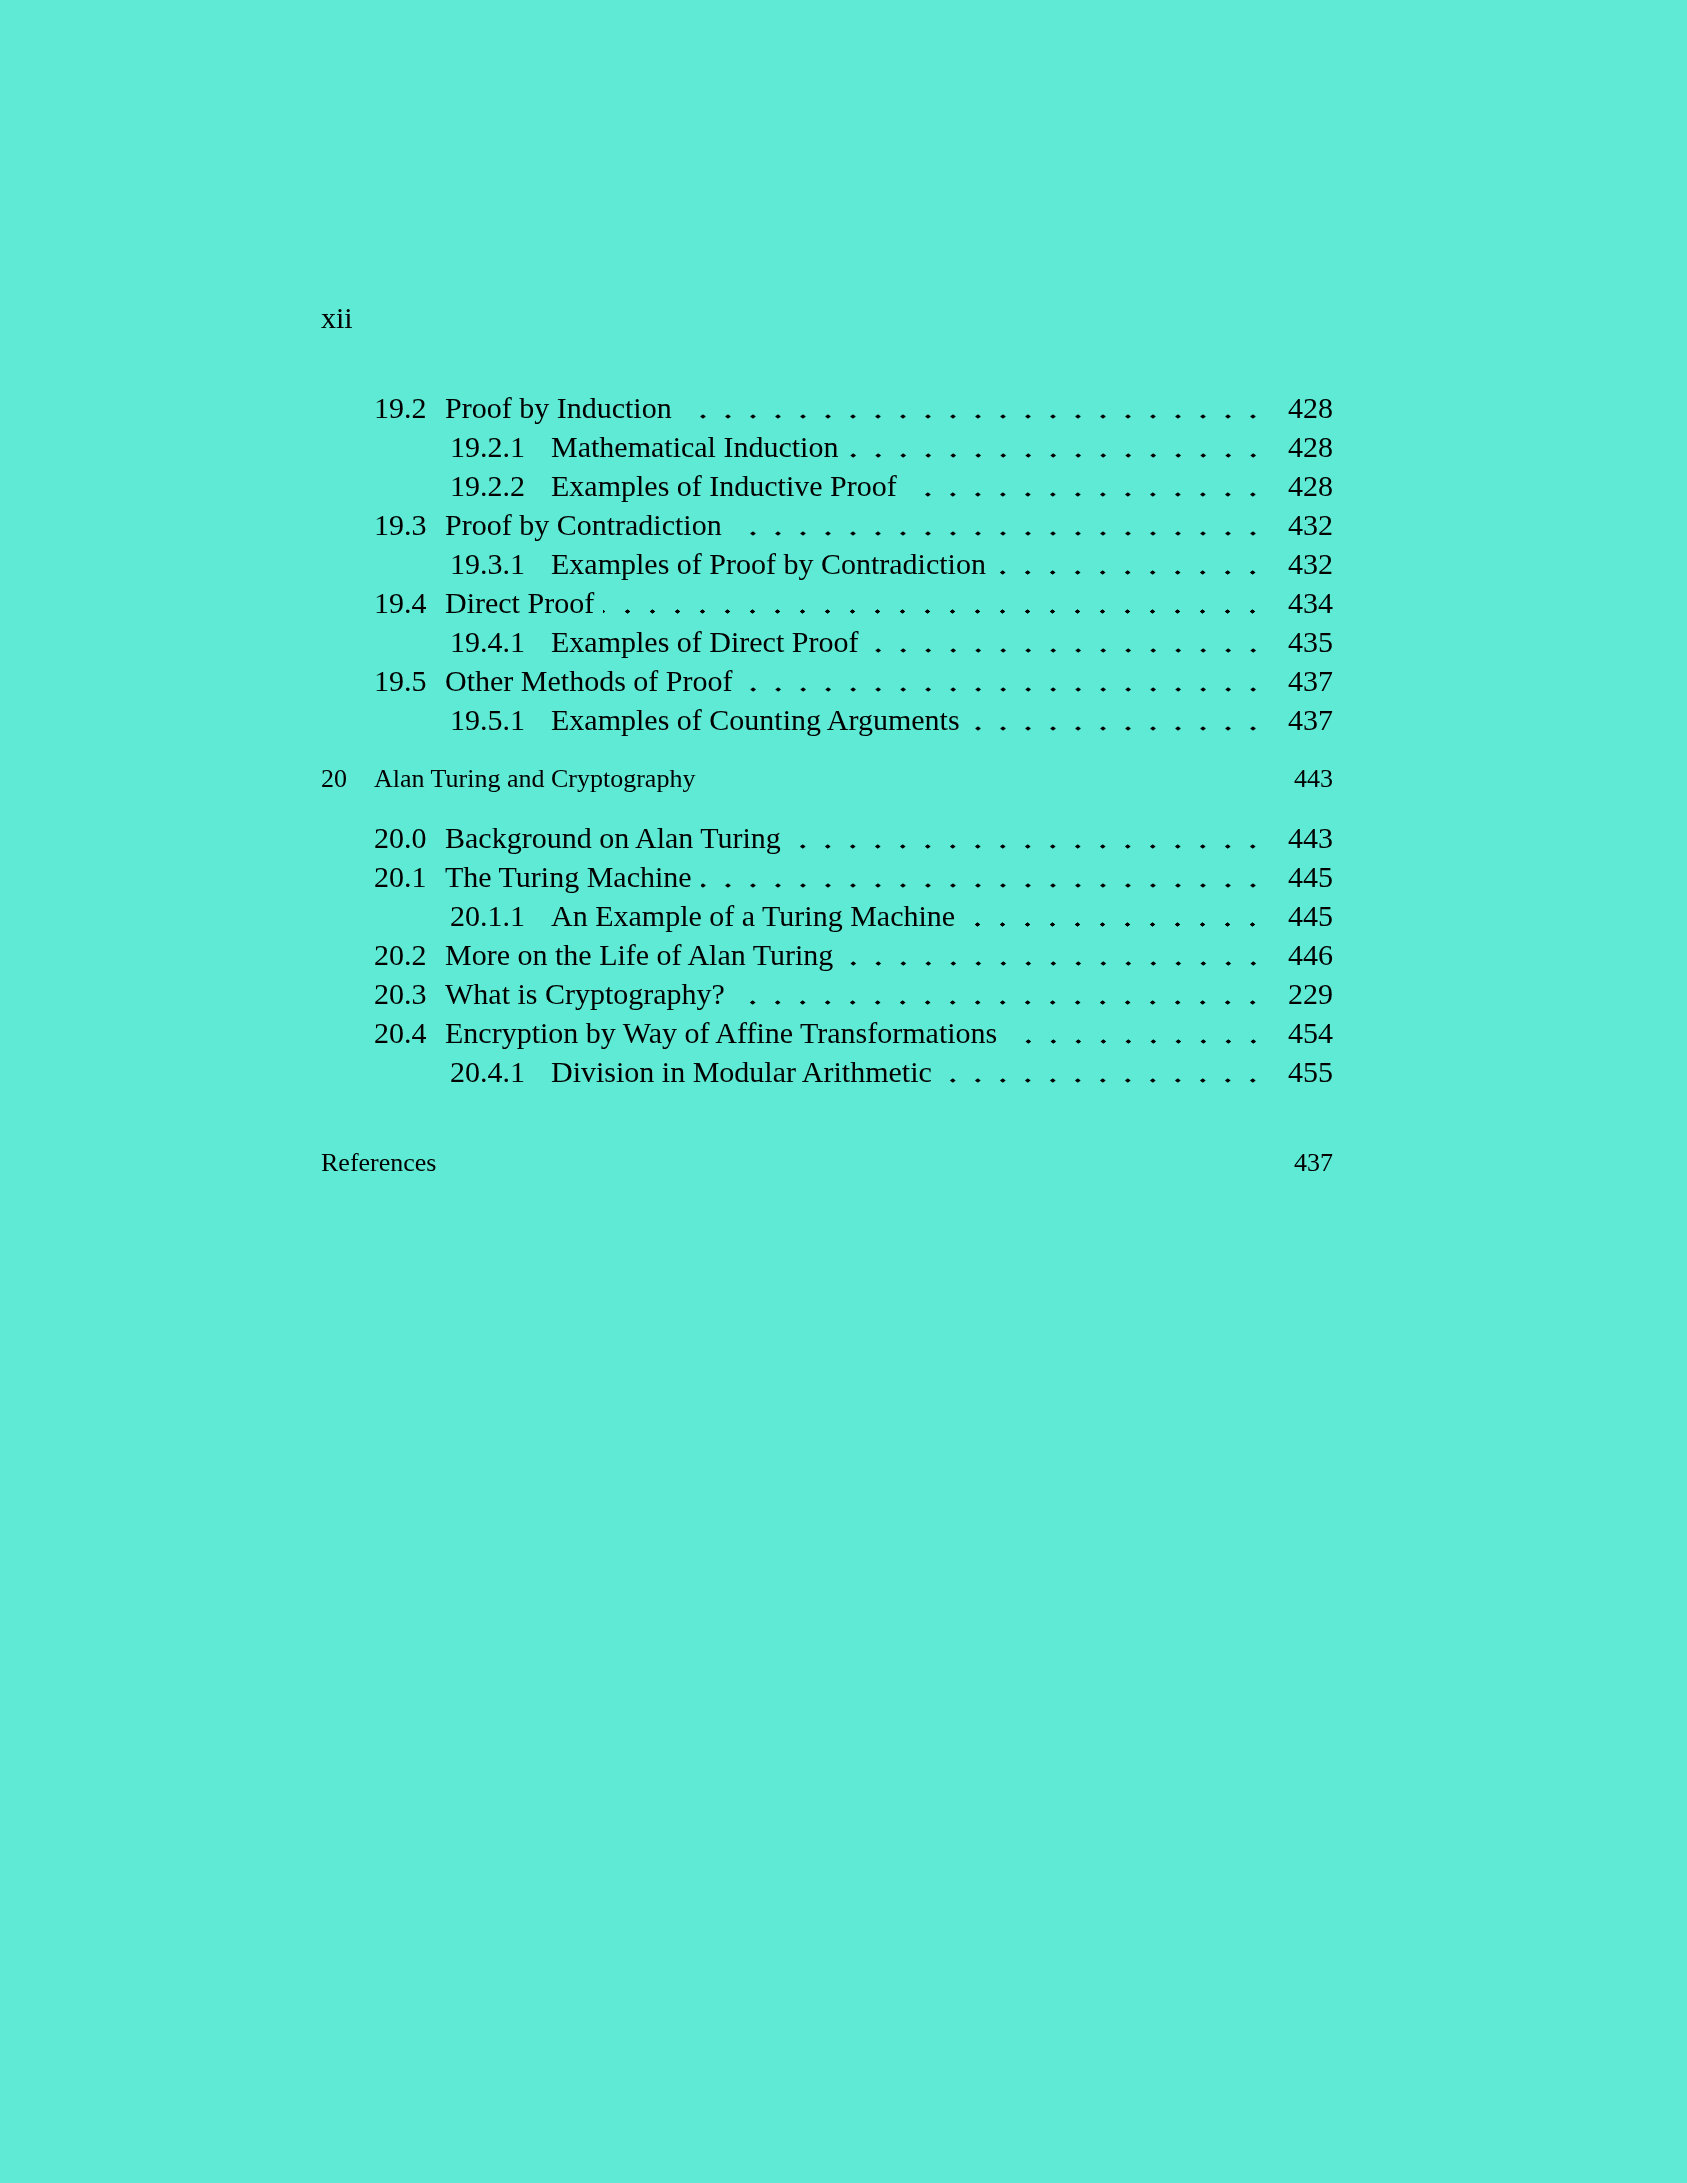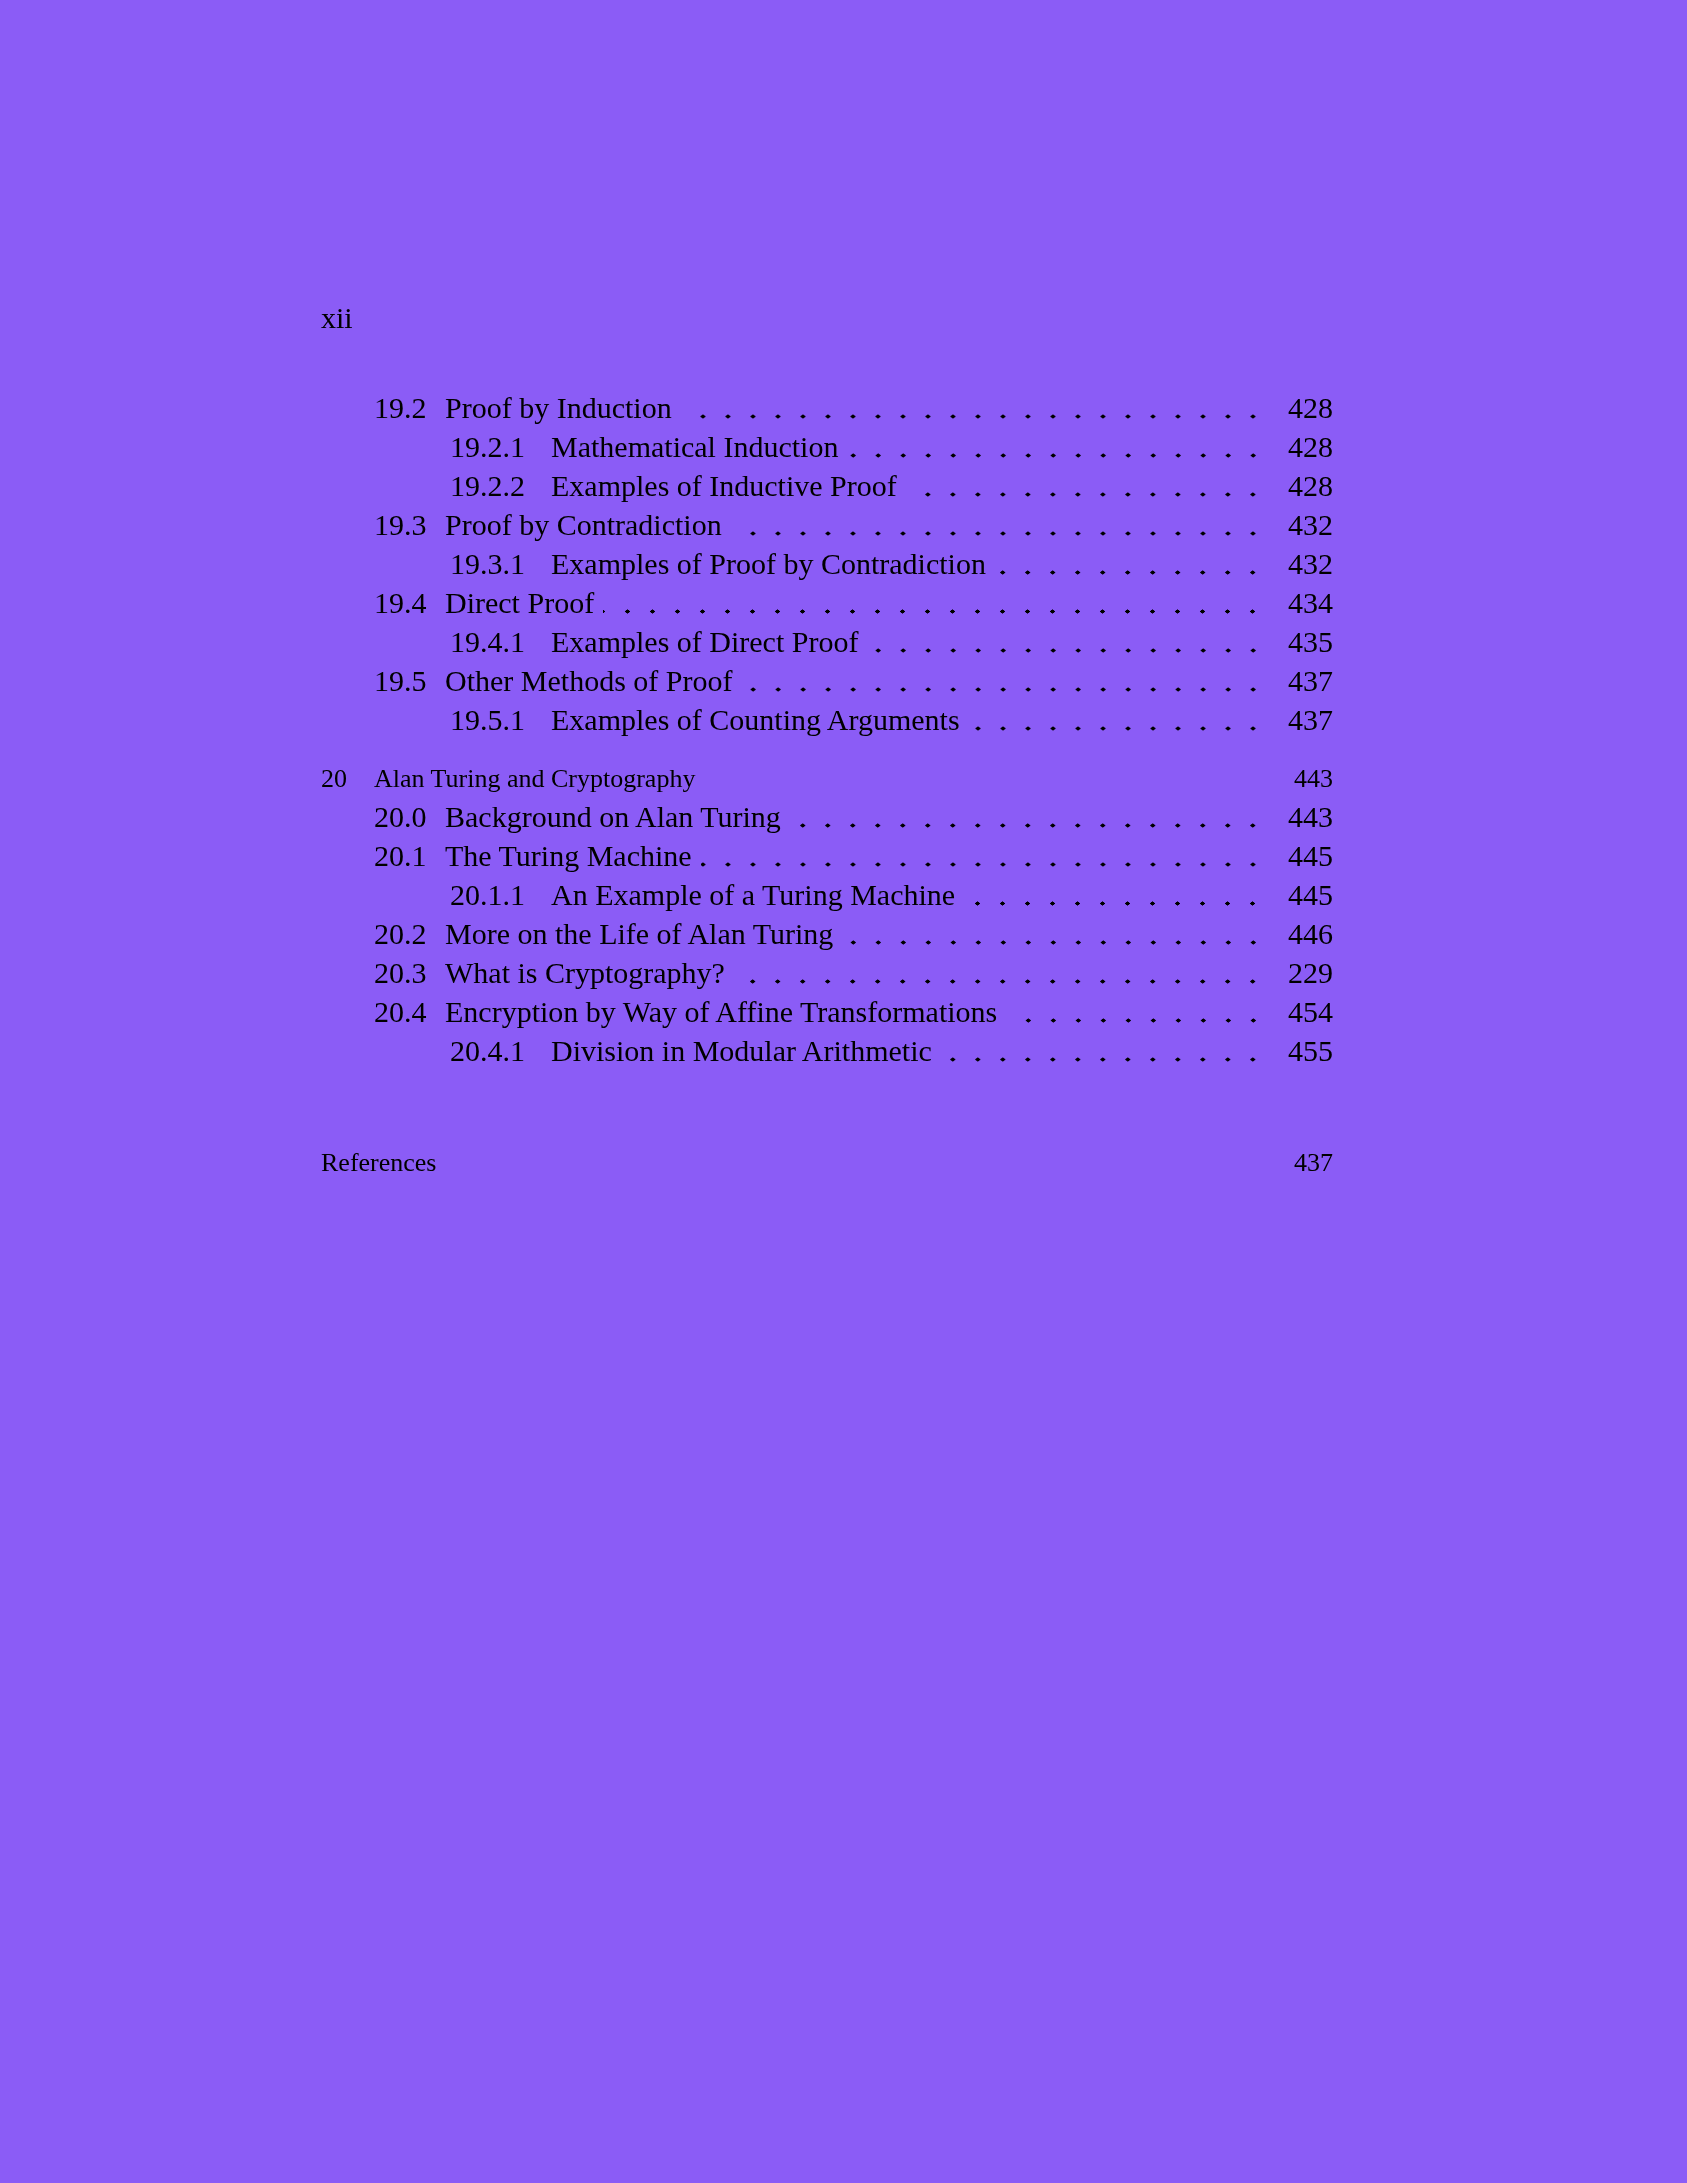--- a/index.html
+++ b/index.html
@@ -1,21 +1,21 @@
 <!DOCTYPE html>
 <html style="font-size:10.6px"><head>
 <meta charset="utf-8">
 <style>
   * { margin: 0; padding: 0; box-sizing: border-box; }
   html, body { background: #ffffff; }
   .page {
     position: relative;
     width: 1687px;
     height: 2183px;
-    background: #8b5cf6;
+    background: #5eead4;
     color: #000000;
     font-family: "Liberation Serif", "DejaVu Serif", serif;
     overflow: hidden;
   }
   .content {
     position: absolute;
     left: 321px;
     width: 1012px;
   }
   #header-block { top: 298px; font-size: 30px; line-height: 39px; }
@@ -57,21 +57,21 @@
     display: flex;
     align-items: flex-start;
     height: 36px;
     line-height: 36px;
     font-size: 26px;
     font-weight: normal;
     white-space: nowrap;
   }
   .chapter-row > .num { flex: 0 0 auto; width: 53px; }
   .spacer { flex: 1 1 auto; }
-  .chapter-entries { margin-top: 0; }
+  .chapter-entries { margin-top: 21px; }
 </style>
 </head>
 <body>
 
 <div class="page">
 
   <div class="content" id="header-block">
     <span>xii</span>
   </div>
 

